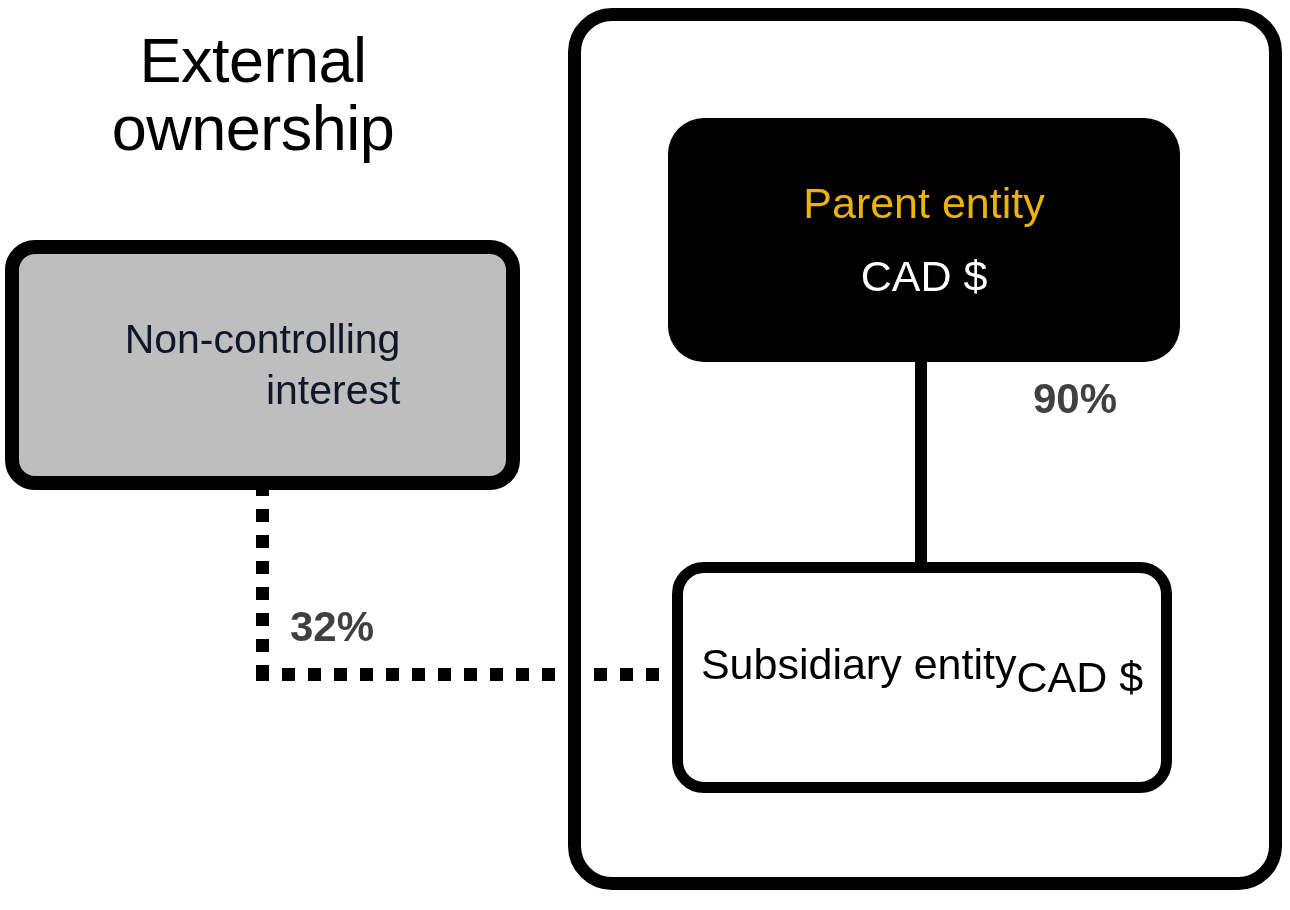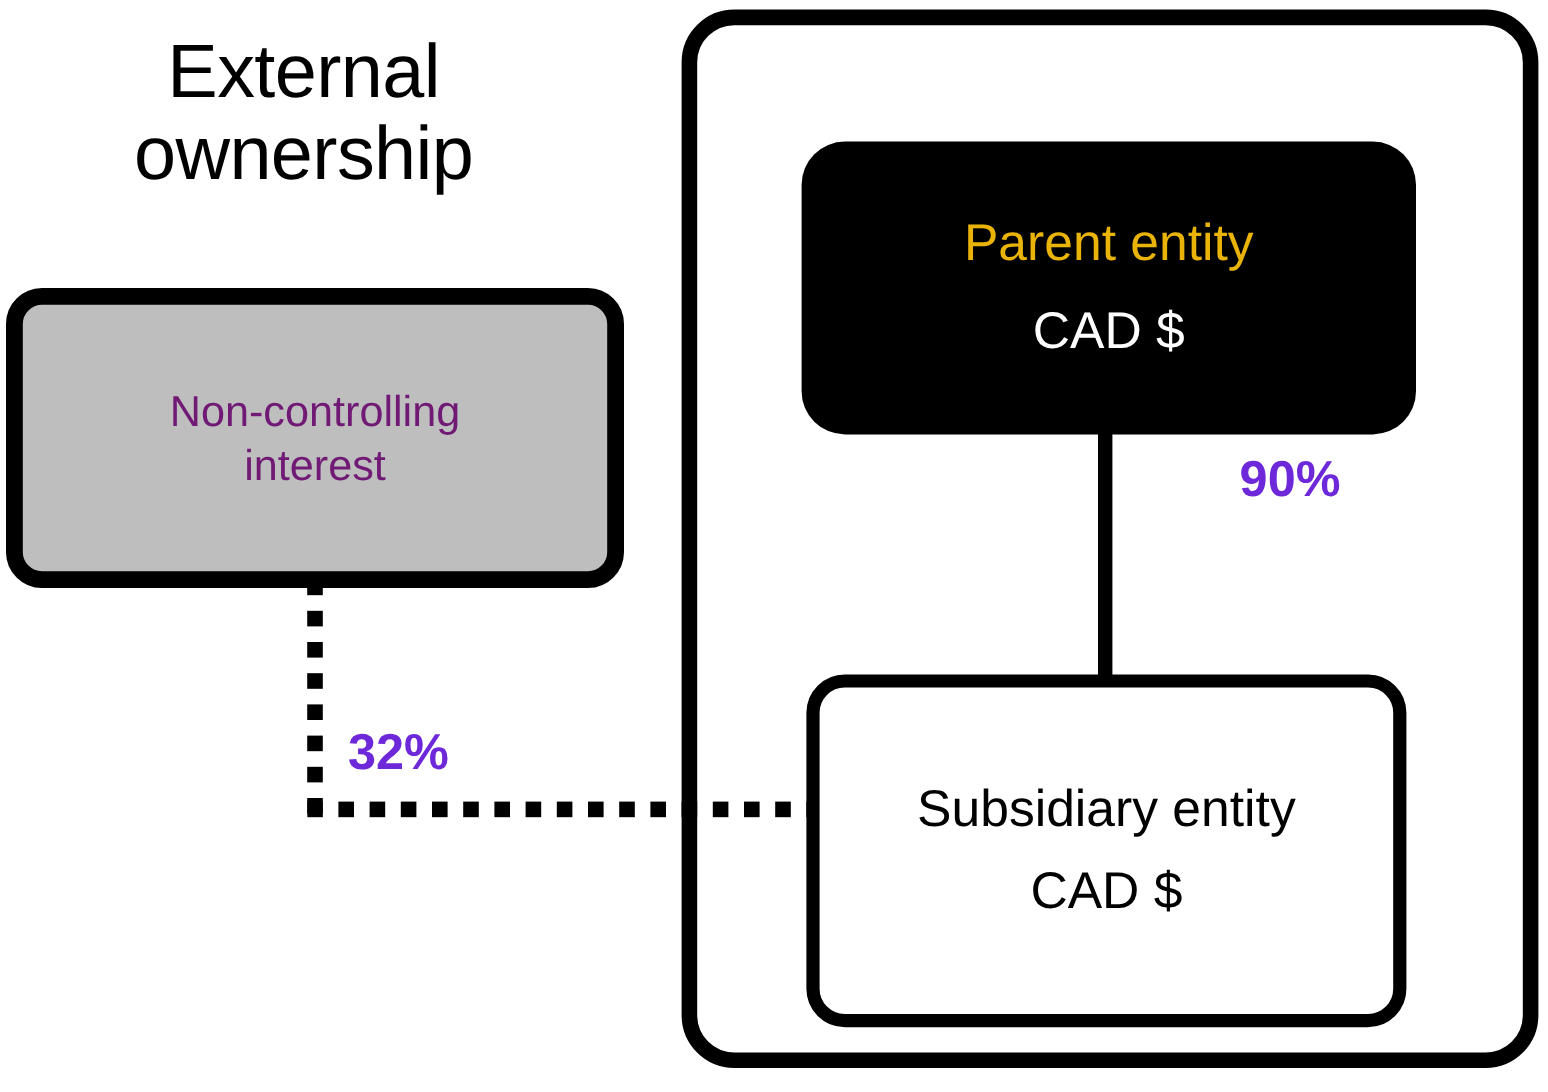--- a/index.html
+++ b/index.html
@@ -57,24 +57,24 @@
     height: 250px;
     box-sizing: border-box;
     border: 14px solid #000000;
     border-radius: 30px;
     background: #bebebe;
     display: flex;
     align-items: center;
     justify-content: center;
   }
   .nci-label {
-    font-size: 36px;
+    font-size: 41px;
     line-height: 1.25;
-    color: #701a75;
-    text-align: center;
+    color: #0f172a;
+    text-align: right;
     white-space: pre-line;
   }
 
   
   .parent-box {
     position: absolute;
     left: 668px;
     top: 118px;
     width: 512px;
     height: 244px;
@@ -97,27 +97,26 @@
     color: #ffffff;
     line-height: 1;
   }
 
   
   .subsidiary-box {
     position: absolute;
     left: 672px;
     top: 562px;
     width: 500px;
-    height: 294px;
+    height: 231px;
     box-sizing: border-box;
     background: #ffffff;
     border: 11px solid #000000;
     border-radius: 32px;
     display: flex;
-    flex-direction: column;
     align-items: center;
     justify-content: center;
   }
   .subsidiary-line-1 {
     font-size: 43px;
     color: #000000;
     line-height: 1;
     margin-bottom: 26px;
   }
   .subsidiary-line-2 {
@@ -165,21 +164,21 @@
     background-size: 26px 13px;
     background-repeat: repeat-x;
   }
 
   
   .pct-label {
     position: absolute;
     font-weight: bold;
     font-size: 42px;
     line-height: 1;
-    color: #6d28d9;
+    color: #404040;
     white-space: nowrap;
   }
   .pct-90 { left: 1033px; top: 378px; }
   .pct-10 { left: 290px; top: 606px; }
 </style>
 </head>
 <body>
 
 <div id="canvas">
 

